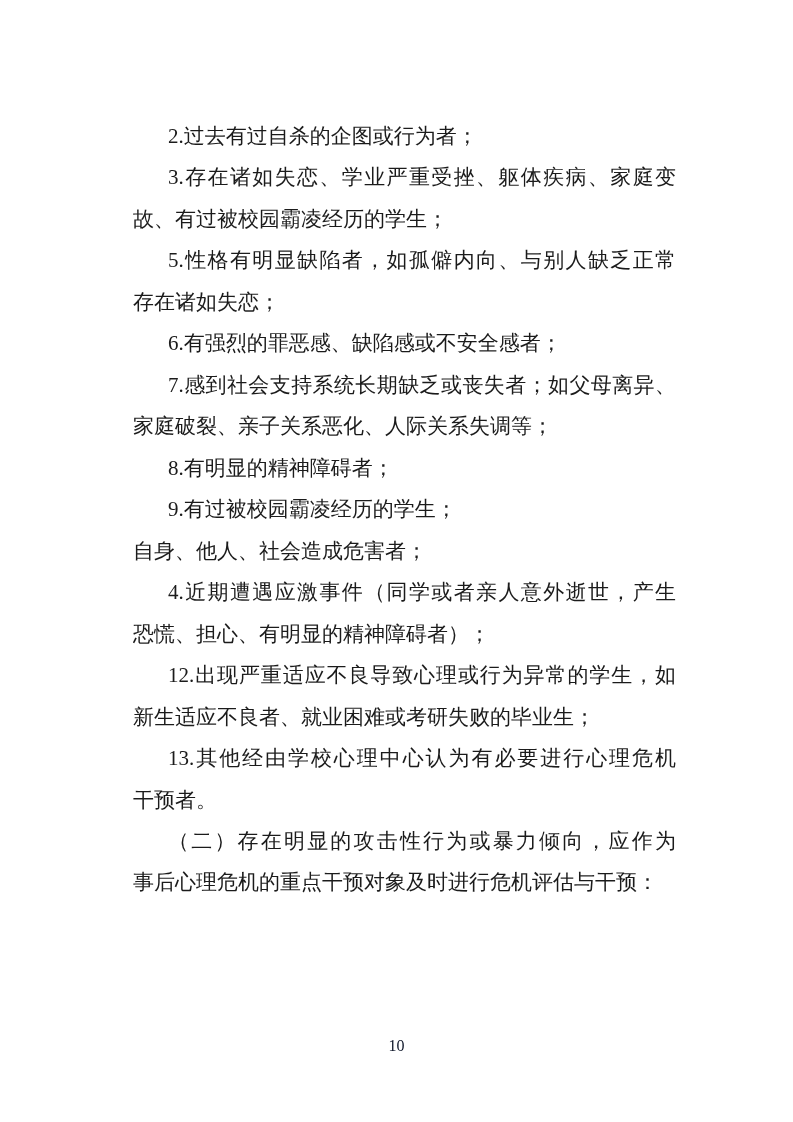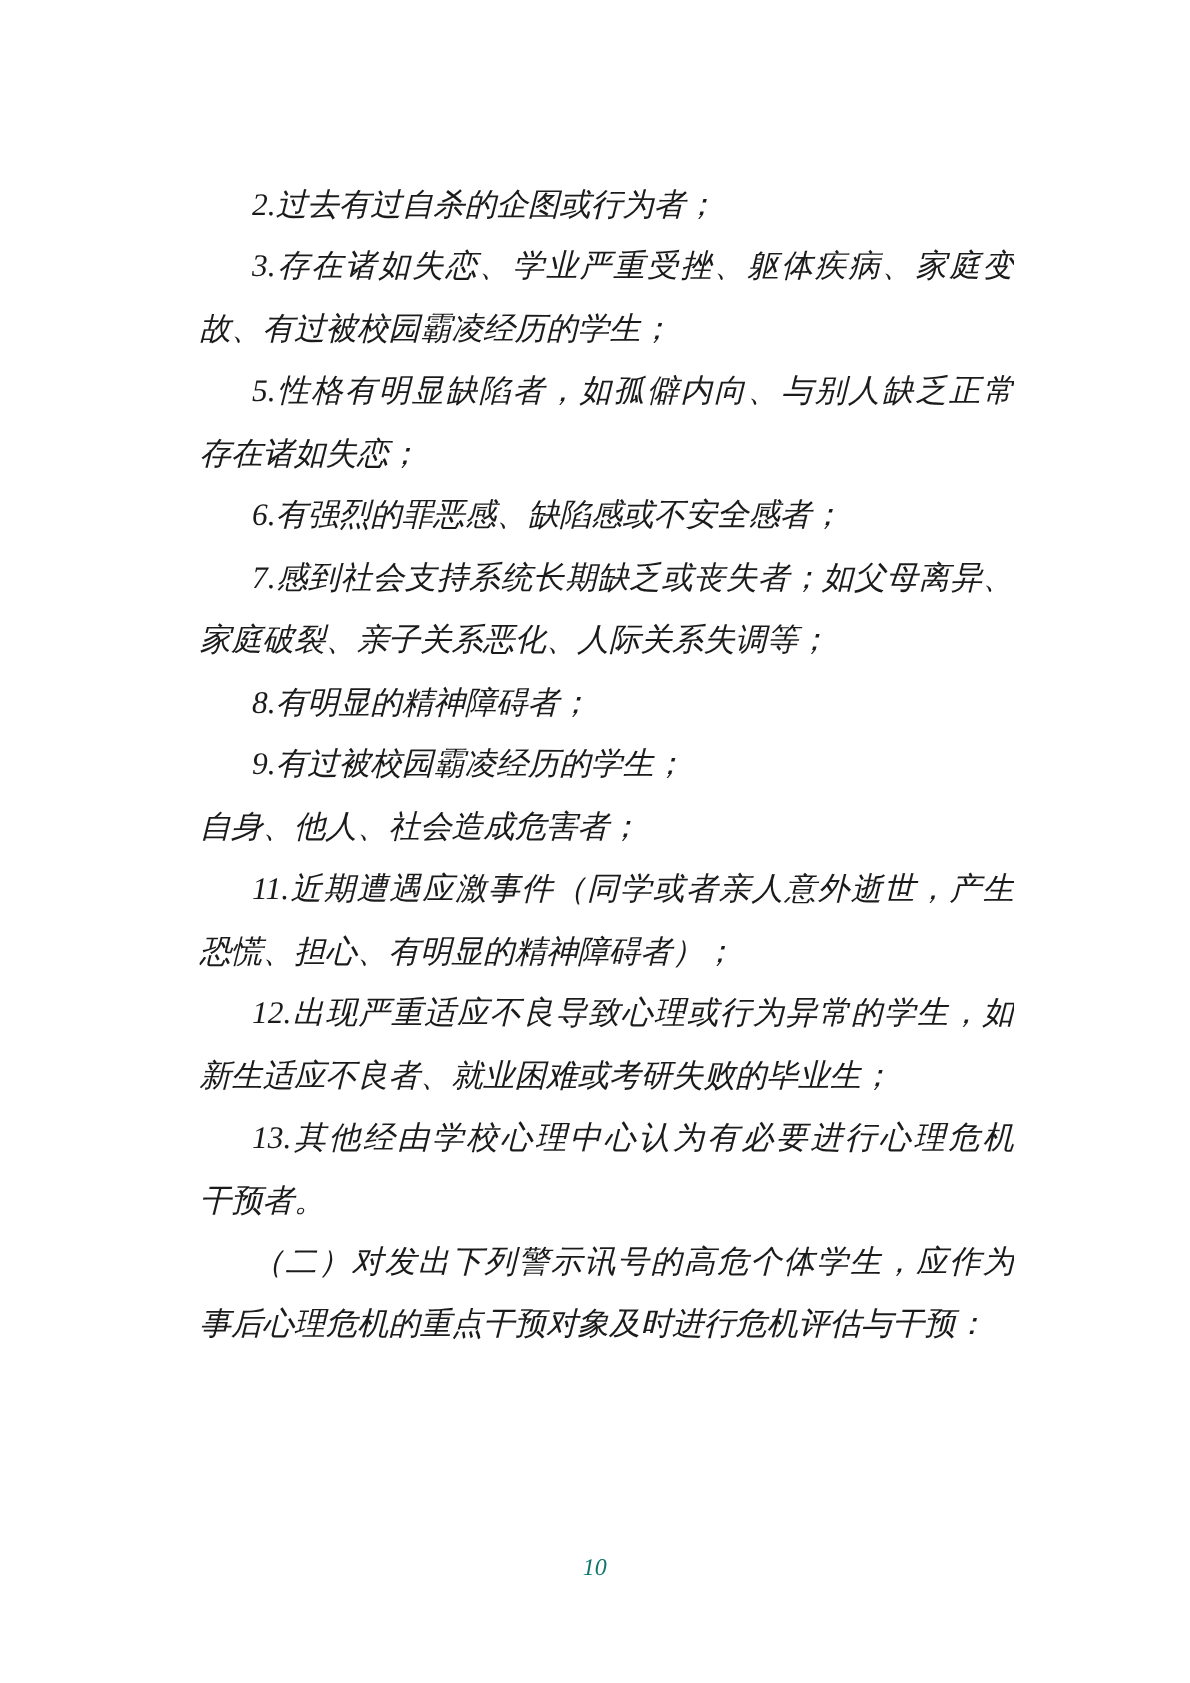--- a/index.html
+++ b/index.html
@@ -1,15 +1,15 @@
 <!DOCTYPE html>
 <html><head>
 <meta charset="utf-8">
 <style>
-  * { margin: 0; padding: 0; box-sizing: border-box; font-style: italic; }
+  * { margin: 0; padding: 0; box-sizing: border-box; }
   html, body { background: #ffffff; }
   .page {
     position: relative;
     width: 793px;
     height: 1122px;
     background: #ffffff;
     color: #1b1b1b;
     font-family: "Liberation Serif", "DejaVu Serif", serif;
     overflow: hidden;
   }
@@ -34,21 +34,21 @@
     text-align: justify;
     text-align-last: justify;
   }
   .page-number {
     position: absolute;
     top: 1037px;
     left: 0;
     width: 100%;
     text-align: center;
     font-size: 16px;
-    color: #0f766e;
+    color: #0f172a;
   }
 </style>
 </head>
 <body>
 
 <div class="page">
   <div class="text-block">
 
     <div class="para">
       <div class="line first">2.过去有过自杀的企图或行为者；</div>
@@ -80,35 +80,35 @@
 
     <div class="para">
       <div class="line first">9.有过被校园霸凌经历的学生；</div>
     </div>
 
     <div class="para">
       <div class="line">自身、他人、社会造成危害者；</div>
     </div>
 
     <div class="para">
-      <div class="line first fill">11.近期遭遇应激事件（同学或者亲人意外逝世，产生</div>
+      <div class="line first fill">4.近期遭遇应激事件（同学或者亲人意外逝世，产生</div>
       <div class="line">恐慌、担心、有明显的精神障碍者）；</div>
     </div>
 
     <div class="para">
       <div class="line first fill">12.出现严重适应不良导致心理或行为异常的学生，如</div>
       <div class="line">新生适应不良者、就业困难或考研失败的毕业生；</div>
     </div>
 
     <div class="para">
       <div class="line first fill">13.其他经由学校心理中心认为有必要进行心理危机</div>
       <div class="line">干预者。</div>
     </div>
 
     <div class="para">
-      <div class="line first fill">（二）对发出下列警示讯号的高危个体学生，应作为</div>
+      <div class="line first fill">（二）存在明显的攻击性行为或暴力倾向，应作为</div>
       <div class="line">事后心理危机的重点干预对象及时进行危机评估与干预：</div>
     </div>
 
   </div>
 
   <div class="page-number">10</div>
 </div>
 
 </body></html>

